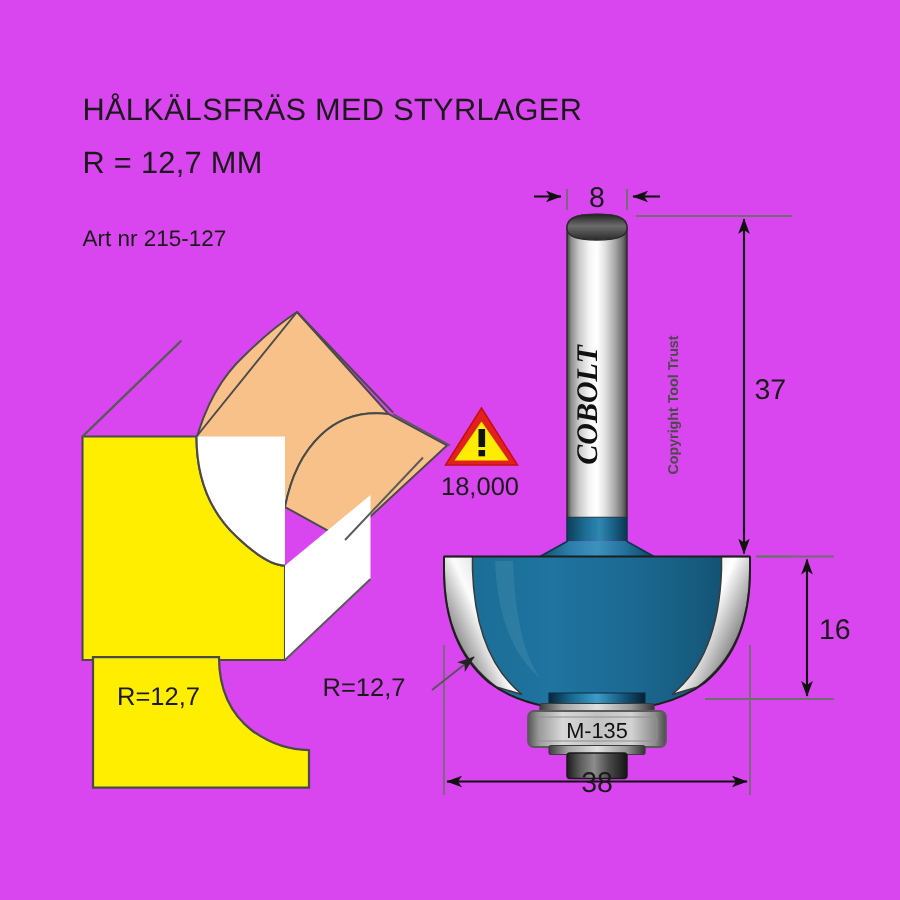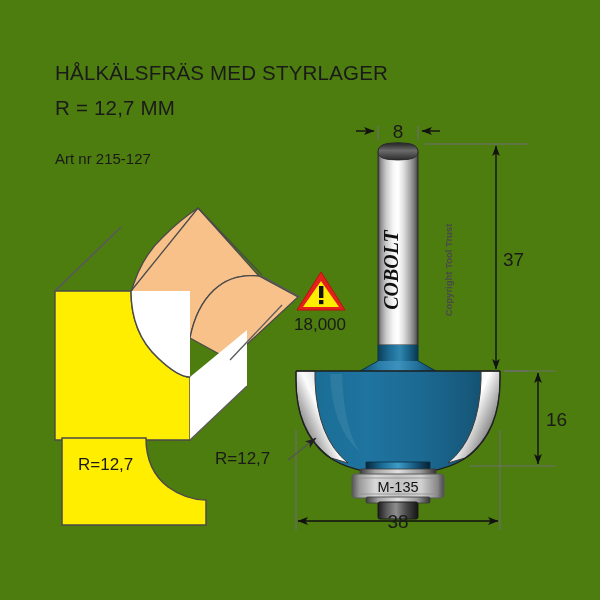--- a/index.html
+++ b/index.html
@@ -13,21 +13,21 @@
     font-family: "Liberation Sans", sans-serif;
     color: #1a1a1a;
     overflow: hidden;
     position: relative;
   }
   #sheet {
     position: absolute;
     left: 0; top: 0;
     width: 600px;
     height: 600px;
-    background: #4d7c0f;
+    background: #d946ef;
   }
   svg.drawing {
     position: absolute;
     left: 0;
     top: 0;
     width: 600px;
     height: 600px;
     display: block;
   }
   text {

